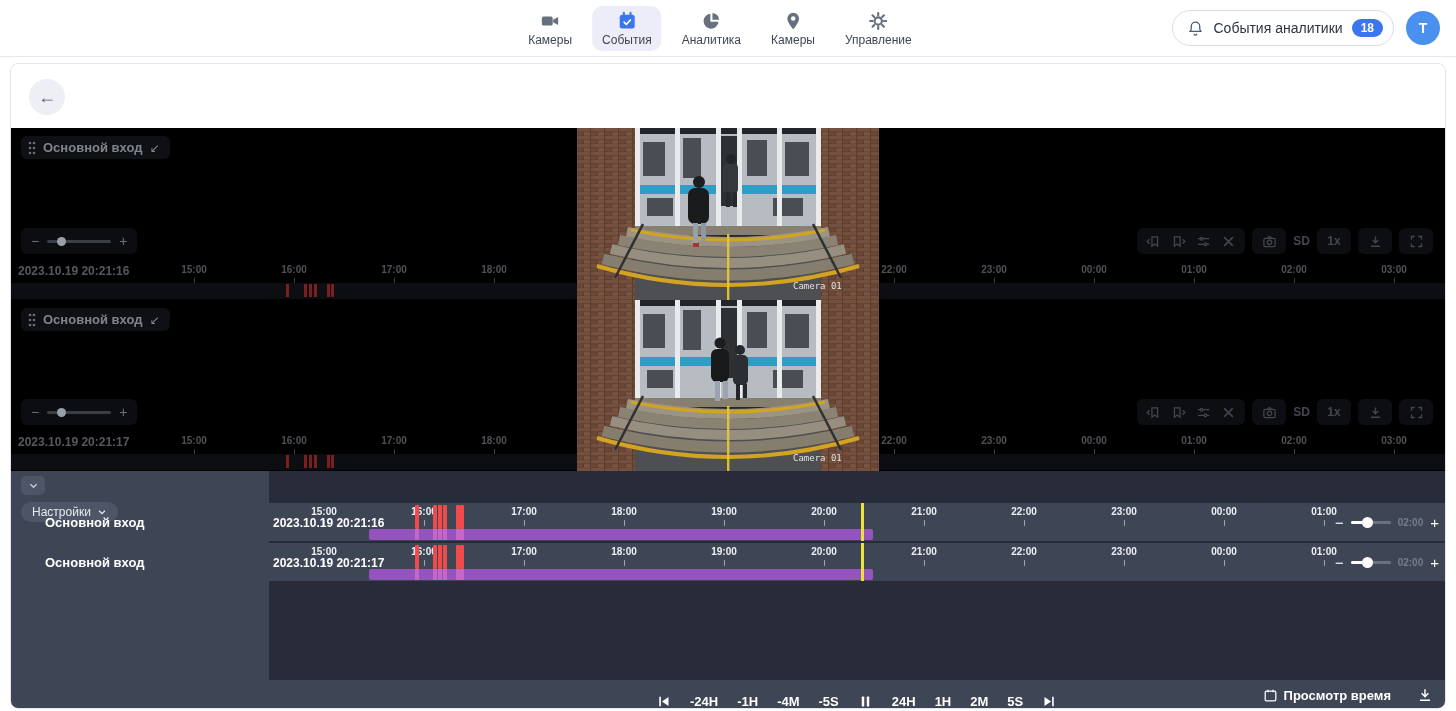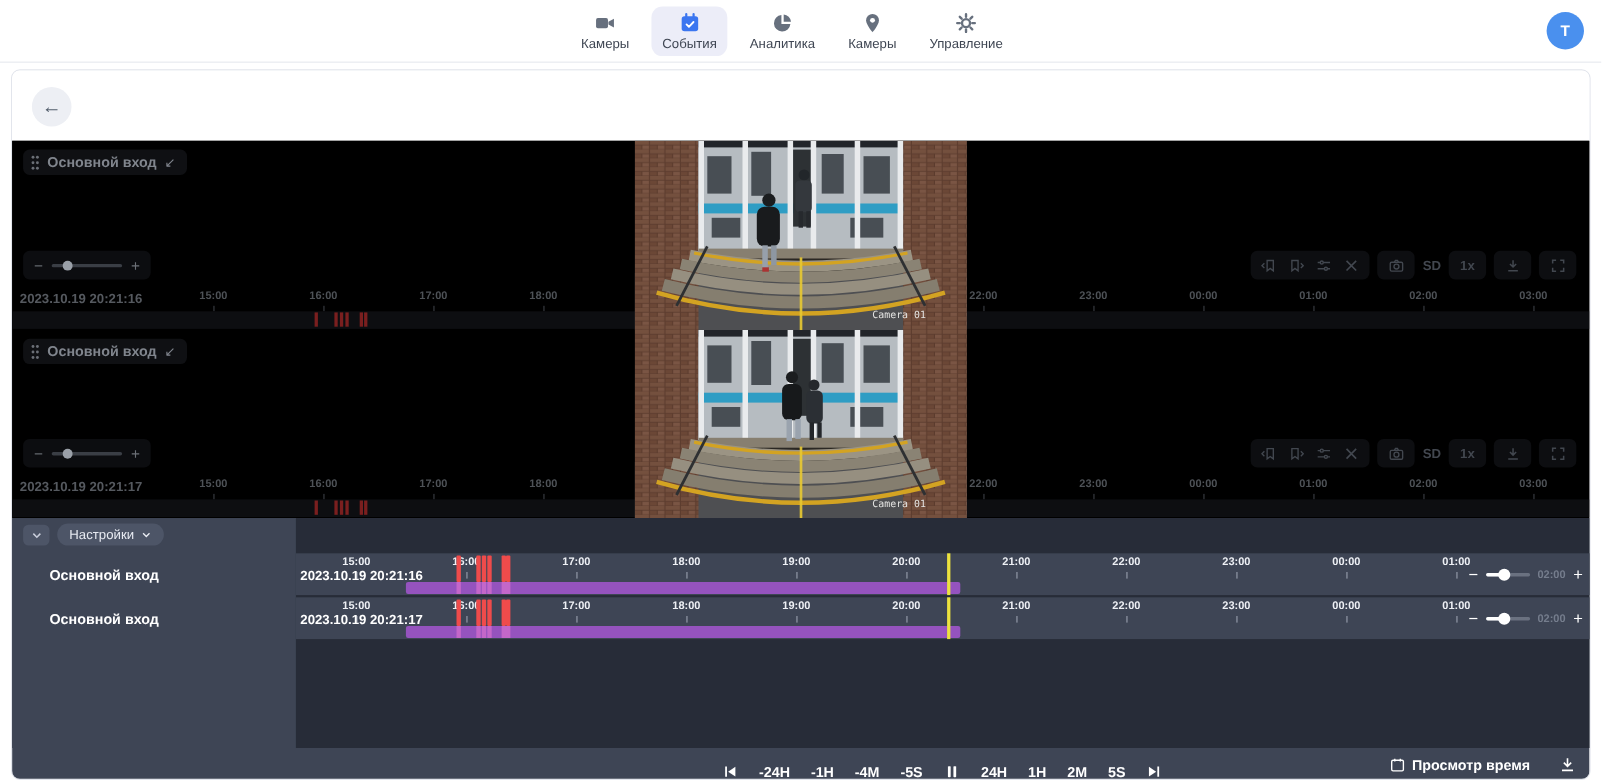--- a/index.html
+++ b/index.html
@@ -50,21 +50,21 @@
   .p-tick{position:absolute;top:2px;width:0;}
   .p-tick .tk-lb{position:absolute;left:0;transform:translateX(-50%);font-size:10px;font-weight:bold;color:#4e5257;white-space:nowrap;}
   .p-tick .tk-mk{position:absolute;left:0;top:14px;width:1px;height:5px;background:#3a3e44;}
   .p-eband{position:absolute;left:0;top:21px;width:100%;height:16px;background:#0d0e11;}
   .p-ev{position:absolute;top:1px;width:3px;height:13px;background:#7a1f1f;}
   .p-play{position:absolute;top:0;width:2px;height:38px;background:#d8ce3c;}
 
   
   .bottom-panel{position:absolute;left:0;top:407px;width:100%;height:209px;background:#272c38;}
   .bp-sidebar{position:absolute;left:0;top:0;width:258px;height:100%;background:#3e4555;z-index:3;}
-  .bp-side-head{position:absolute;left:10px;top:5px;display:flex;align-items:flex-end;gap:7px;}
+  .bp-side-head{position:absolute;left:10px;top:5px;display:flex;align-items:flex-start;gap:7px;flex-direction:column;}
   .collapse-btn{width:24px;height:19px;border:none;border-radius:5px;background:#4d5567;color:#c9cedb;display:flex;align-items:center;justify-content:center;cursor:pointer;padding:0;}
   .collapse-btn svg{width:11px;height:11px;}
   .settings-pill{display:flex;align-items:center;gap:6px;height:20px;border:none;border-radius:10px;background:#4d5567;color:#e7eaf1;font-size:12px;padding:0 11px;cursor:pointer;font-family:inherit;}
   .settings-pill svg{width:10px;height:10px;}
   .row-name{position:absolute;left:34px;height:24px;line-height:24px;font-size:13px;font-weight:bold;color:#fff;}
   .bp-rows{position:absolute;left:258px;top:0;width:1178px;height:100%;background:#272c38;overflow:hidden;}
   .row-strip{position:absolute;left:0;width:100%;height:38px;background:#3e4555;}
   .r-tick{position:absolute;top:3px;width:0;}
   .r-tick .tk-lb{position:absolute;left:0;transform:translateX(-50%);font-size:10px;font-weight:bold;color:#eef0f5;white-space:nowrap;}
   .r-tick .tk-mk{position:absolute;left:0;top:14px;width:1px;height:6px;background:#99a0af;}
@@ -135,20 +135,30 @@
           <span class="nav-ic"><svg viewBox="0 0 24 24" fill="none" stroke="currentColor">
               <circle cx="12" cy="12" r="4.4" stroke-width="2.6"></circle>
               <g stroke-width="2.6" stroke-linecap="round">
                 <path d="M12 2.4v2.8M12 18.8v2.8M2.4 12h2.8M18.8 12h2.8M5.2 5.2l2 2M16.8 16.8l2 2M18.8 5.2l-2 2M7.2 16.8l-2 2"></path>
               </g>
             </svg></span>
                  <span class="nav-lb">Управление</span>
         </button>
       </nav>
     <div class="topbar-right">
+      <button class="events-pill">
+        <span class="bell">
+          <svg viewBox="0 0 24 24" fill="none" stroke="currentColor" stroke-width="1.8">
+              <path d="M12 3a6 6 0 0 0-6 6v4l-1.7 3.2h15.4L18 13V9a6 6 0 0 0-6-6z"></path>
+              <path d="M10 19.5a2 2 0 0 0 4 0"></path>
+            </svg>
+        </span>
+        <span class="pl">События аналитики</span>
+        <span class="badge">18</span>
+      </button>
       <div class="avatar">T</div>
     </div>
   </header>
 
   <main class="card">
     <div class="card-header">
       <button class="back-btn">
           <span>←</span>
         </button>
     </div>

